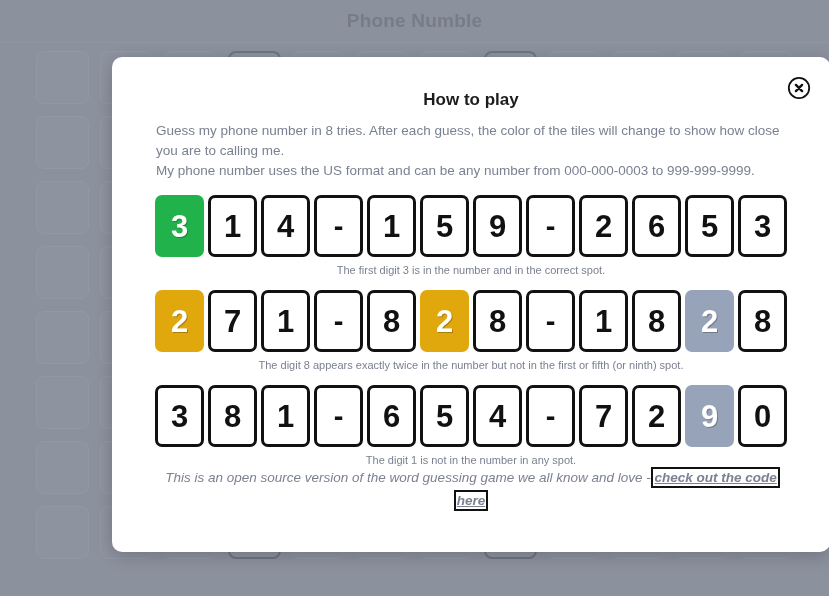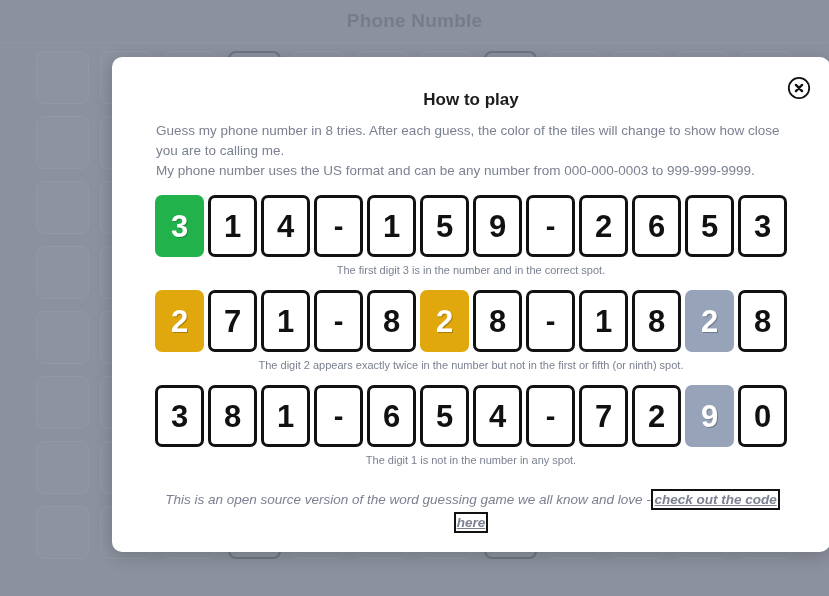--- a/index.html
+++ b/index.html
@@ -96,21 +96,20 @@
   .tile.dash { font-size: 29px; }
   .tile.green  { background: #22b24c; border-color: #22b24c; color: #ffffff; text-shadow: 1px 1px 0 rgba(0,0,0,.25); }
   .tile.yellow { background: #e0a80d; border-color: #e0a80d; color: #ffffff; text-shadow: 1px 1px 0 rgba(0,0,0,.25); }
   .tile.gray   { background: #97a3b8; border-color: #97a3b8; color: #ffffff; text-shadow: 1px 1px 0 rgba(0,0,0,.25); }
   .caption {
     margin-top: 7px;
     font-size: 11px; color: #7b8191; text-align: center;
   }
 
   #footer-note {
-    margin-top: 22px;
     font-size: 13.5px; font-style: italic; color: #7b8191;
     text-align: center; line-height: 23px; max-width: 640px;
   }
   #source-link {
     font-style: italic; font-weight: bold;
     color: #7b8191; text-decoration: underline;
     outline: 2px solid #111111;
     outline-offset: 1px;
     cursor: pointer;
   }
@@ -314,21 +313,21 @@
           <div class="tile dash">-</div>
           <div class="tile">8</div>
           <div class="tile yellow">2</div>
           <div class="tile">8</div>
           <div class="tile dash">-</div>
           <div class="tile">1</div>
           <div class="tile">8</div>
           <div class="tile gray">2</div>
           <div class="tile">8</div>
         </div>
-        <div class="caption">The digit 2 appears exactly twice in the number but not in the first or fifth (or ninth) spot.</div>
+        <div class="caption">The digit 8 appears exactly twice in the number but not in the first or fifth (or ninth) spot.</div>
       </div>
       <div class="example">
         <div class="tiles">
           <div class="tile">3</div>
           <div class="tile">8</div>
           <div class="tile">1</div>
           <div class="tile dash">-</div>
           <div class="tile">6</div>
           <div class="tile">5</div>
           <div class="tile">4</div>

